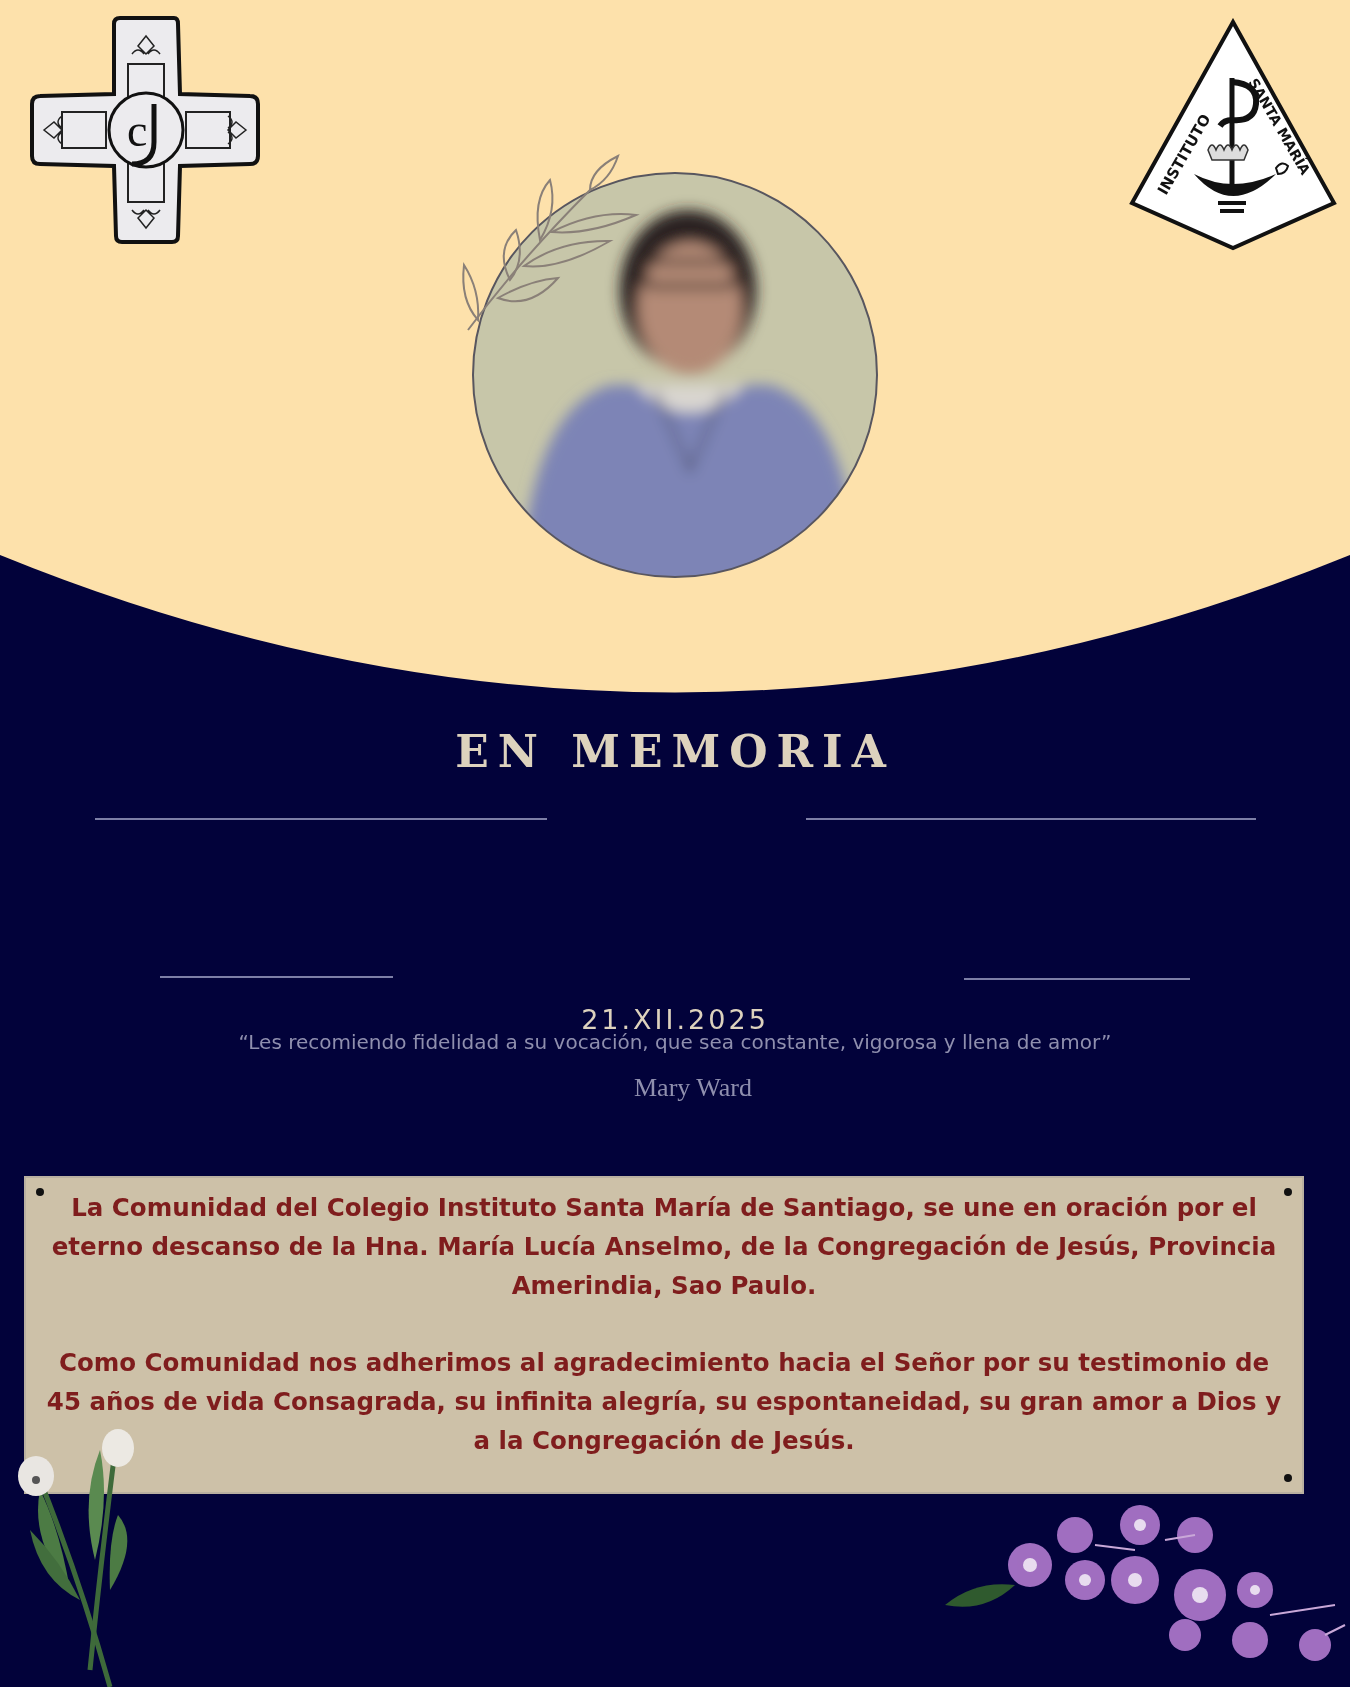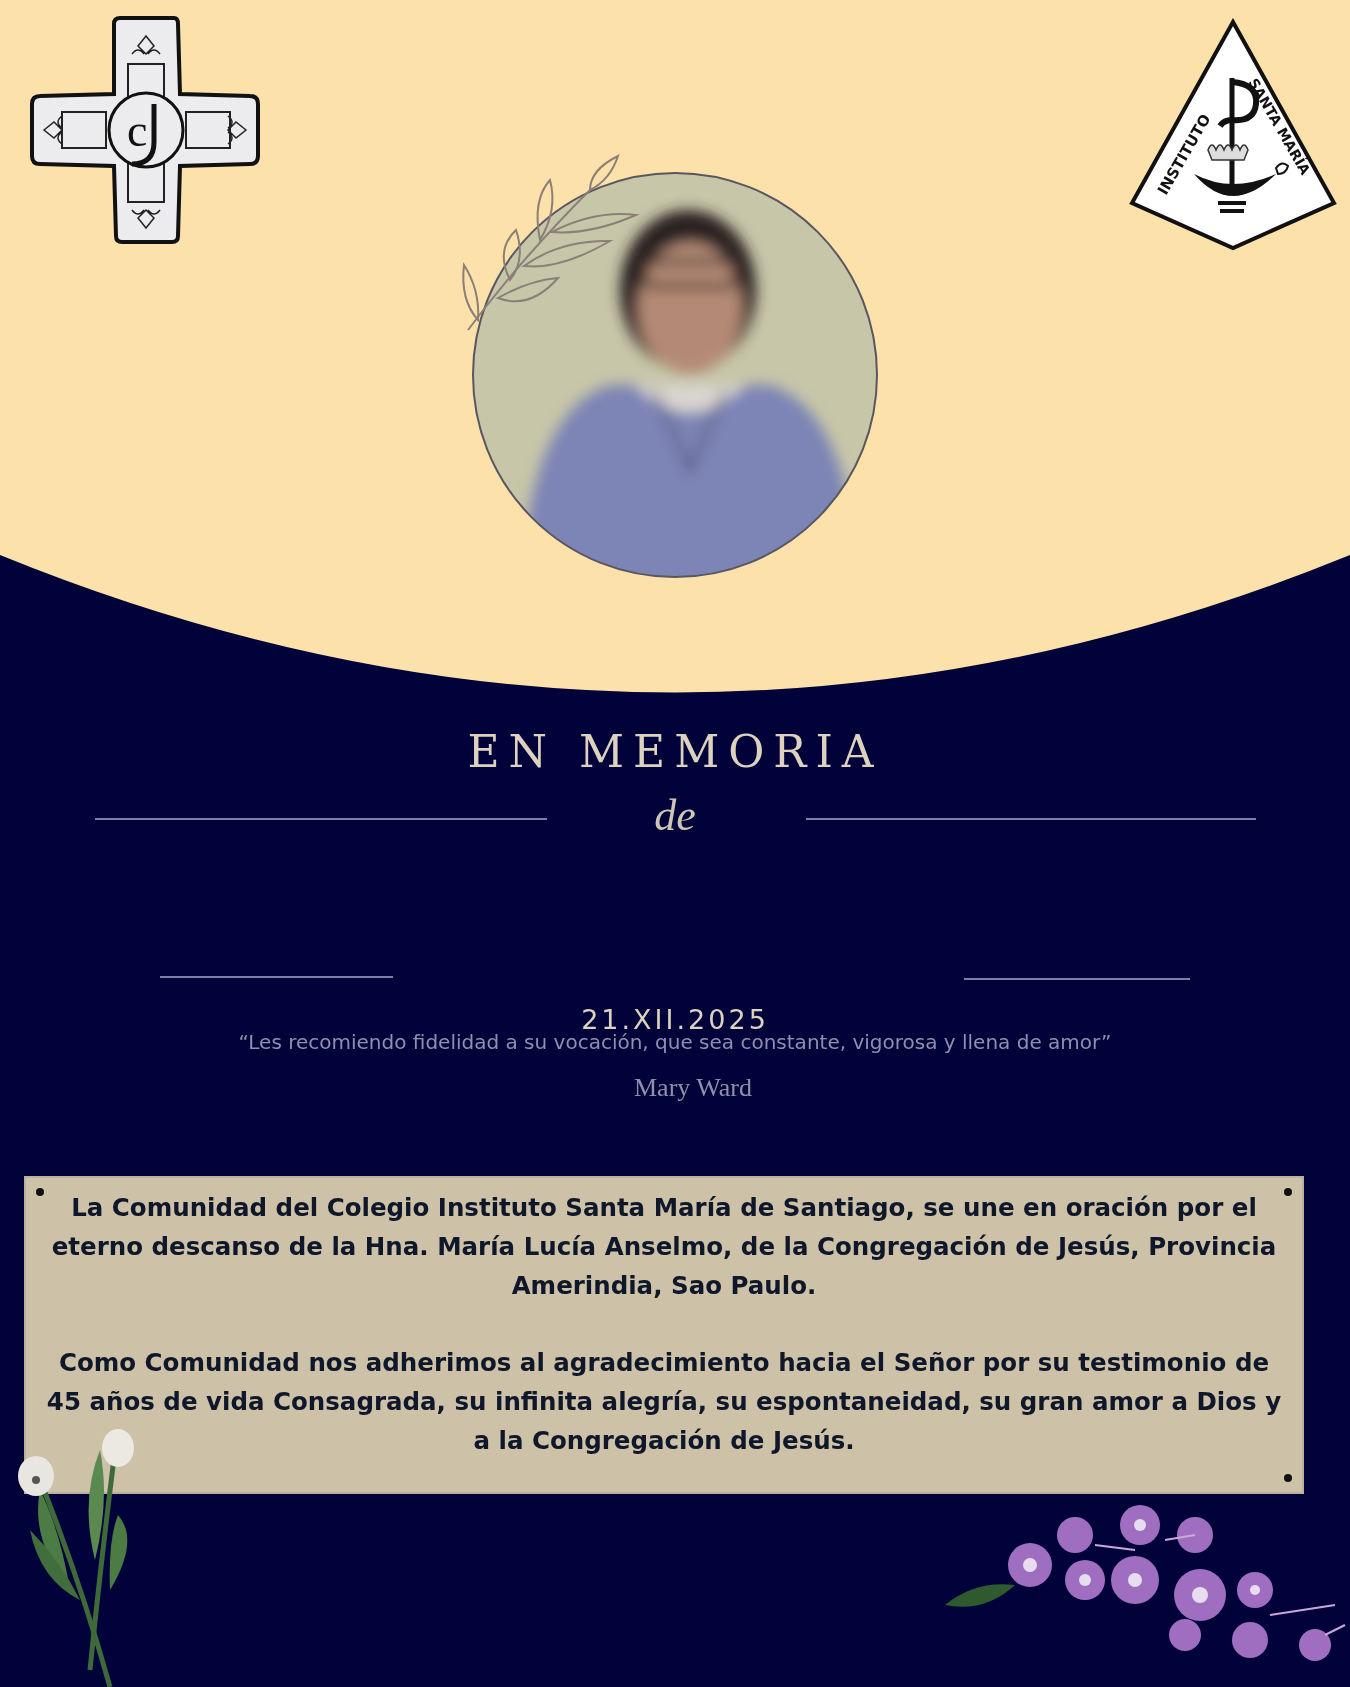--- a/index.html
+++ b/index.html
@@ -3,36 +3,36 @@
 <meta charset="utf-8">
 <style>
   * { margin:0; padding:0; box-sizing:border-box; }
   html, body { width:1350px; height:1687px; overflow:hidden; background:#02023a; }
   .page { position:relative; width:1350px; height:1687px; background:#02023a; overflow:hidden; }
   .top-bg { position:absolute; left:0; top:0; width:1350px; height:700px; }
   .logo-cross { position:absolute; left:28px; top:14px; width:235px; height:232px; }
   .logo-triangle { position:absolute; left:1128px; top:18px; width:210px; height:235px; }
   .photo-wrap { position:absolute; left:440px; top:140px; width:460px; height:450px; }
   .heading-en { position:absolute; left:0; width:1350px; top:726px; text-align:center;
-    font-family:"DejaVu Serif", serif; font-weight:normal; font-size:44px; letter-spacing:9px; color:#ddd2bd; }
+    font-family:"DejaVu Serif", serif; font-weight:bold; font-size:44px; letter-spacing:9px; color:#ddd2bd; }
   .heading-de { position:absolute; left:0; width:1350px; top:790px; text-align:center;
     font-family:"Liberation Serif", serif; font-style:italic; font-size:44px; color:#cfc6b4; }
   .hline { position:absolute; height:2px; background:#7d7fa6; }
   .name { position:absolute; left:0; width:1350px; top:862px; text-align:center;
     font-family:"DejaVu Sans", sans-serif; font-size:54px; letter-spacing:6px; color:#ddd2bd; }
   .date { position:absolute; left:0; width:1350px; top:960px; text-align:center;
     font-family:"DejaVu Sans", sans-serif; font-size:27px; letter-spacing:3px; color:#ddd2bd;margin-top:44px; }
   .quote { position:absolute; left:0; width:1350px; top:1030px; text-align:center;
     font-family:"DejaVu Sans", sans-serif; font-size:20px; color:#8f8fae; }
   .author { position:absolute; left:18px; width:1350px; top:1073px; text-align:center;
     font-family:Liberation Serif, serif; font-size:26px; color:#8f8fae; }
   .msg-box { position:absolute; left:24px; top:1176px; width:1280px; height:318px;
     background:#cdc1a8; border:2px solid #b9b0a0; }
   .msg-p { position:absolute; left:0; width:100%; text-align:center;
-    font-family:"DejaVu Sans", sans-serif; font-weight:bold; font-size:24.5px; line-height:39px; color:#0f172a; padding:0 16px; }
+    font-family:"DejaVu Sans", sans-serif; font-weight:bold; font-size:24.5px; line-height:39px; color:#7f1d1d; padding:0 16px; }
   .msg-p1 { top:10px; }
   .msg-p2 { top:165px; }
   .dot { position:absolute; width:8px; height:8px; border-radius:50%; background:#111; }
   .flower-left { position:absolute; left:0; top:1420px; width:160px; height:267px; }
   .flower-right { position:absolute; left:935px; top:1495px; width:415px; height:190px; }
 </style>
 </head>
 <body>
 
 <div class="page">
@@ -96,21 +96,20 @@
       <path d="M84,126 Q120,100 170,101 Q120,130 84,126 Z"></path>
       <path d="M58,158 Q90,140 118,138 Q90,170 58,158 Z"></path>
       <path d="M100,100 Q92,60 110,40 Q118,70 100,100 Z"></path>
       <path d="M70,140 Q55,110 76,90 Q86,120 70,140 Z"></path>
       <path d="M38,180 Q20,160 24,125 Q40,150 38,180 Z"></path>
     </g>
   </svg>
 
   <div class="heading-en">EN MEMORIA</div>
   <div class="hline" style="left:95px; top:818px; width:452px;"></div>
-  <div class="heading-de">de</div>
   <div class="hline" style="left:806px; top:818px; width:450px;"></div>
 
 
   <div class="hline" style="left:160px; top:976px; width:233px;"></div>
   <div class="date">21.XII.2025</div>
   <div class="hline" style="left:964px; top:978px; width:226px;"></div>
 
   <div class="quote">“Les recomiendo fidelidad a su vocación, que sea constante, vigorosa y llena de amor”</div>
   <div class="author">Mary Ward</div>
 

